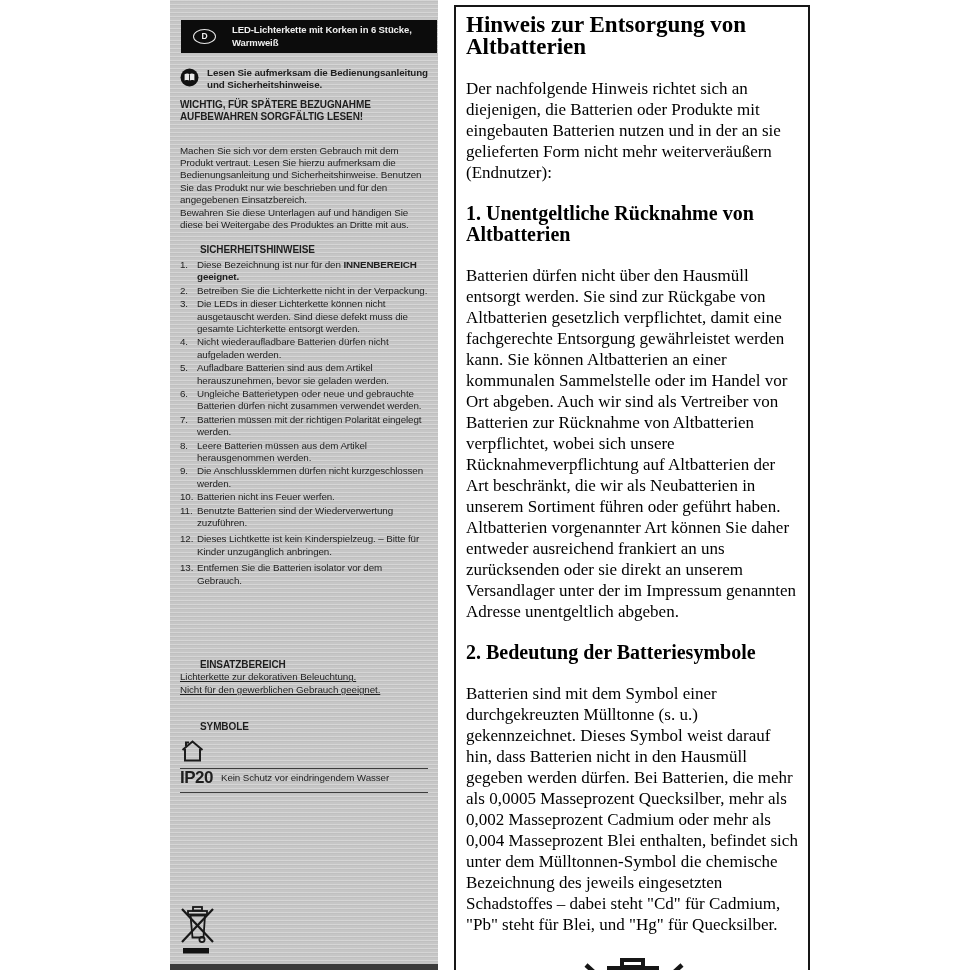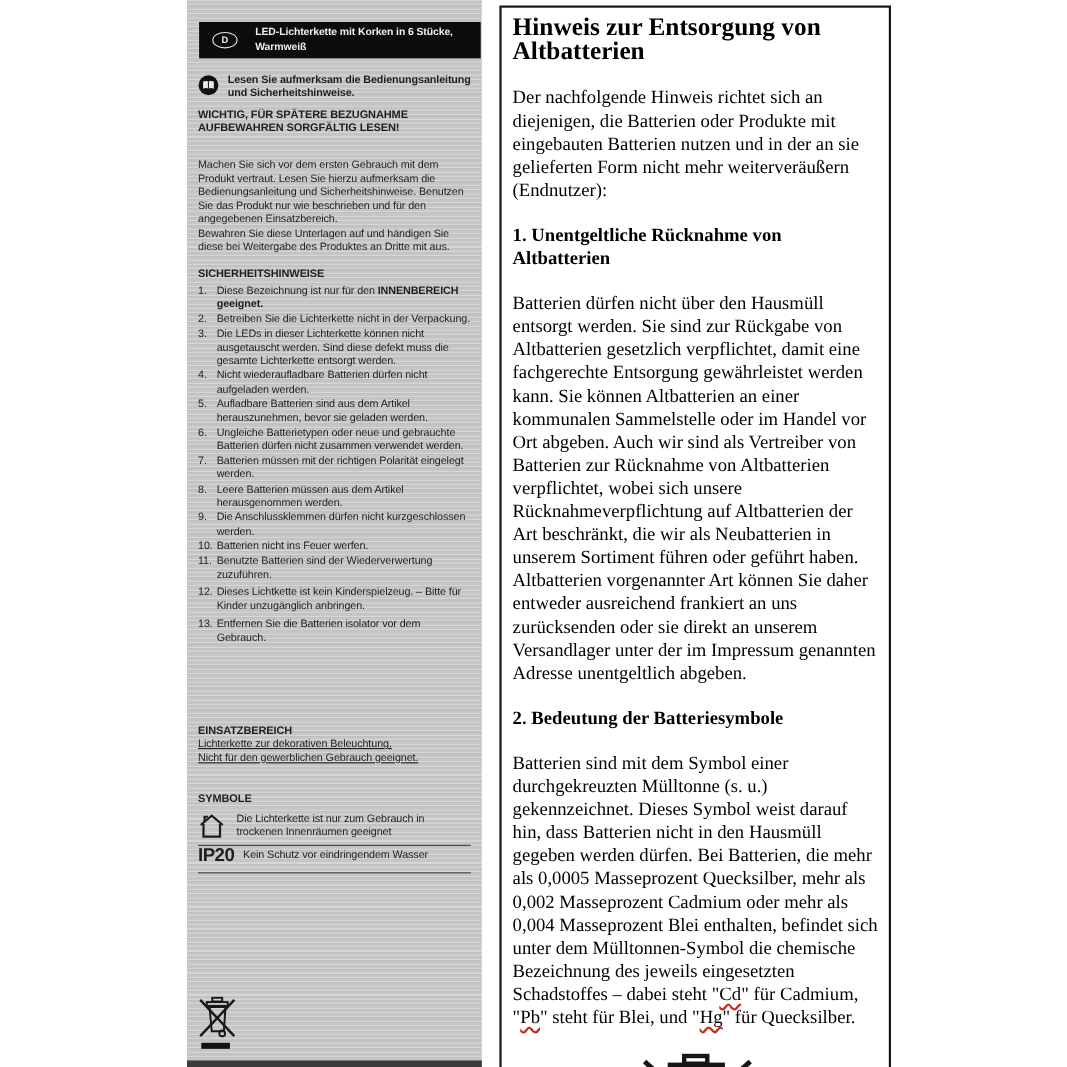--- a/index.html
+++ b/index.html
@@ -14,21 +14,21 @@
   .lf-header{margin:20px 0 0 1px;width:256px;height:33px;background:#0c0c0c;color:#efefef;
              display:flex;align-items:center;gap:16px;padding-left:12px;box-sizing:border-box;
              font-weight:bold;font-size:9.5px;}
   .d-badge{flex:0 0 auto;width:21px;height:13px;border:1.6px solid #e8e8e8;border-radius:50%;
            display:flex;align-items:center;justify-content:center;font-size:8.5px;font-weight:bold;}
   .read-row{display:flex;gap:8px;margin-top:14px;align-items:flex-start;}
   .read-row svg{flex:0 0 auto;margin-top:1px;}
   .bold-note{font-weight:bold;white-space:pre-line;}
   .important{font-weight:bold;white-space:pre-line;margin-top:7px;font-size:10px;}
   .intro{margin-top:21px;white-space:pre-line;}
-  .sec-title{font-weight:bold;margin-top:13px;font-size:10px;}
+  .sec-title{font-weight:bold;margin-top:13px;font-size:10px;margin-left:20px;}
   ol.safety{margin:2px 0 0 0;padding:0;list-style:none;counter-reset:sn;}
   ol.safety li{position:relative;padding-left:17px;counter-increment:sn;margin-bottom:1px;}
   ol.safety li::before{content:counter(sn) ".";position:absolute;left:0;top:0;}
   ol.safety li:nth-child(n+12){margin-top:4px;}
   .einsatz-title{margin-top:72px;}
   .pre-line{white-space:pre-line;text-decoration:underline;}
   .symbole-title{margin-top:25px;}
   .house-row{display:flex;gap:10px;margin-top:5px;align-items:center;}
   .house-row svg{flex:0 0 auto;}
   .lf-rule{border:none;border-top:1.4px solid #3c3c3c;margin:5px 0 0 0;}
@@ -37,23 +37,23 @@
   .disposal-row{position:absolute;left:10px;right:8px;bottom:14px;display:flex;gap:9px;align-items:flex-start;}
   .disposal-row svg{flex:0 0 auto;margin-top:3px;}
   .bottom-bar{position:absolute;left:0;right:0;bottom:0;height:6px;background:#3b3b3b;}
 
   
   .doc{position:absolute;left:454px;top:5px;width:356px;height:980px;box-sizing:border-box;
        border:2px solid #161616;background:#ffffff;color:#000;
        font-family:"Liberation Serif",serif;font-size:17px;line-height:21px;
        padding:7px 9px 0 10px;}
   .doc h1{font-size:23px;line-height:22px;margin:0 0 20px 0;}
-  .doc h2{font-size:17px;line-height:21px;margin:12px 0 20px 0;}
+  .doc h2{font-size:20px;line-height:21px;margin:12px 0 20px 0;}
   .doc p{margin:0 0 20px 0;}
-  .sq{text-decoration:underline;text-decoration-style:wavy;text-decoration-color:#cc2c1e;
+  .sq{text-decoration-style:wavy;text-decoration-color:#cc2c1e;
       text-decoration-thickness:1.5px;text-underline-offset:3px;text-decoration-skip-ink:none;}
   .bin-wrap{text-align:center;margin-top:2px;}
 </style>
 </head>
 <body>
 
 <div class="page">
 
   <div class="leaflet">
 
@@ -101,21 +101,20 @@
 Nicht für den gewerblichen Gebrauch geeignet.</div>
 
     <div class="sec-title symbole-title">SYMBOLE</div>
 
     <div class="house-row">
       <svg width="25" height="24" viewBox="0 0 25 24">
         <path d="M2.5 11 L12.5 2.5 L22.5 11" fill="none" stroke="#1c1c1c" stroke-width="2"></path>
         <path d="M5 10 L5 21.5 L20 21.5 L20 10" fill="none" stroke="#1c1c1c" stroke-width="2"></path>
         <path d="M6 7.5 L6 3.5 L9 3.5" fill="none" stroke="#1c1c1c" stroke-width="2"></path>
       </svg>
-      <div>Die Lichterkette ist nur zum Gebrauch in trockenen Innenräumen geeignet</div>
     </div>
 
     <hr class="lf-rule">
 
     <div class="ip-row">
       <span class="ip-code">IP20</span>
       <span>Kein Schutz vor eindringendem Wasser</span>
     </div>
 
     <hr class="lf-rule">

